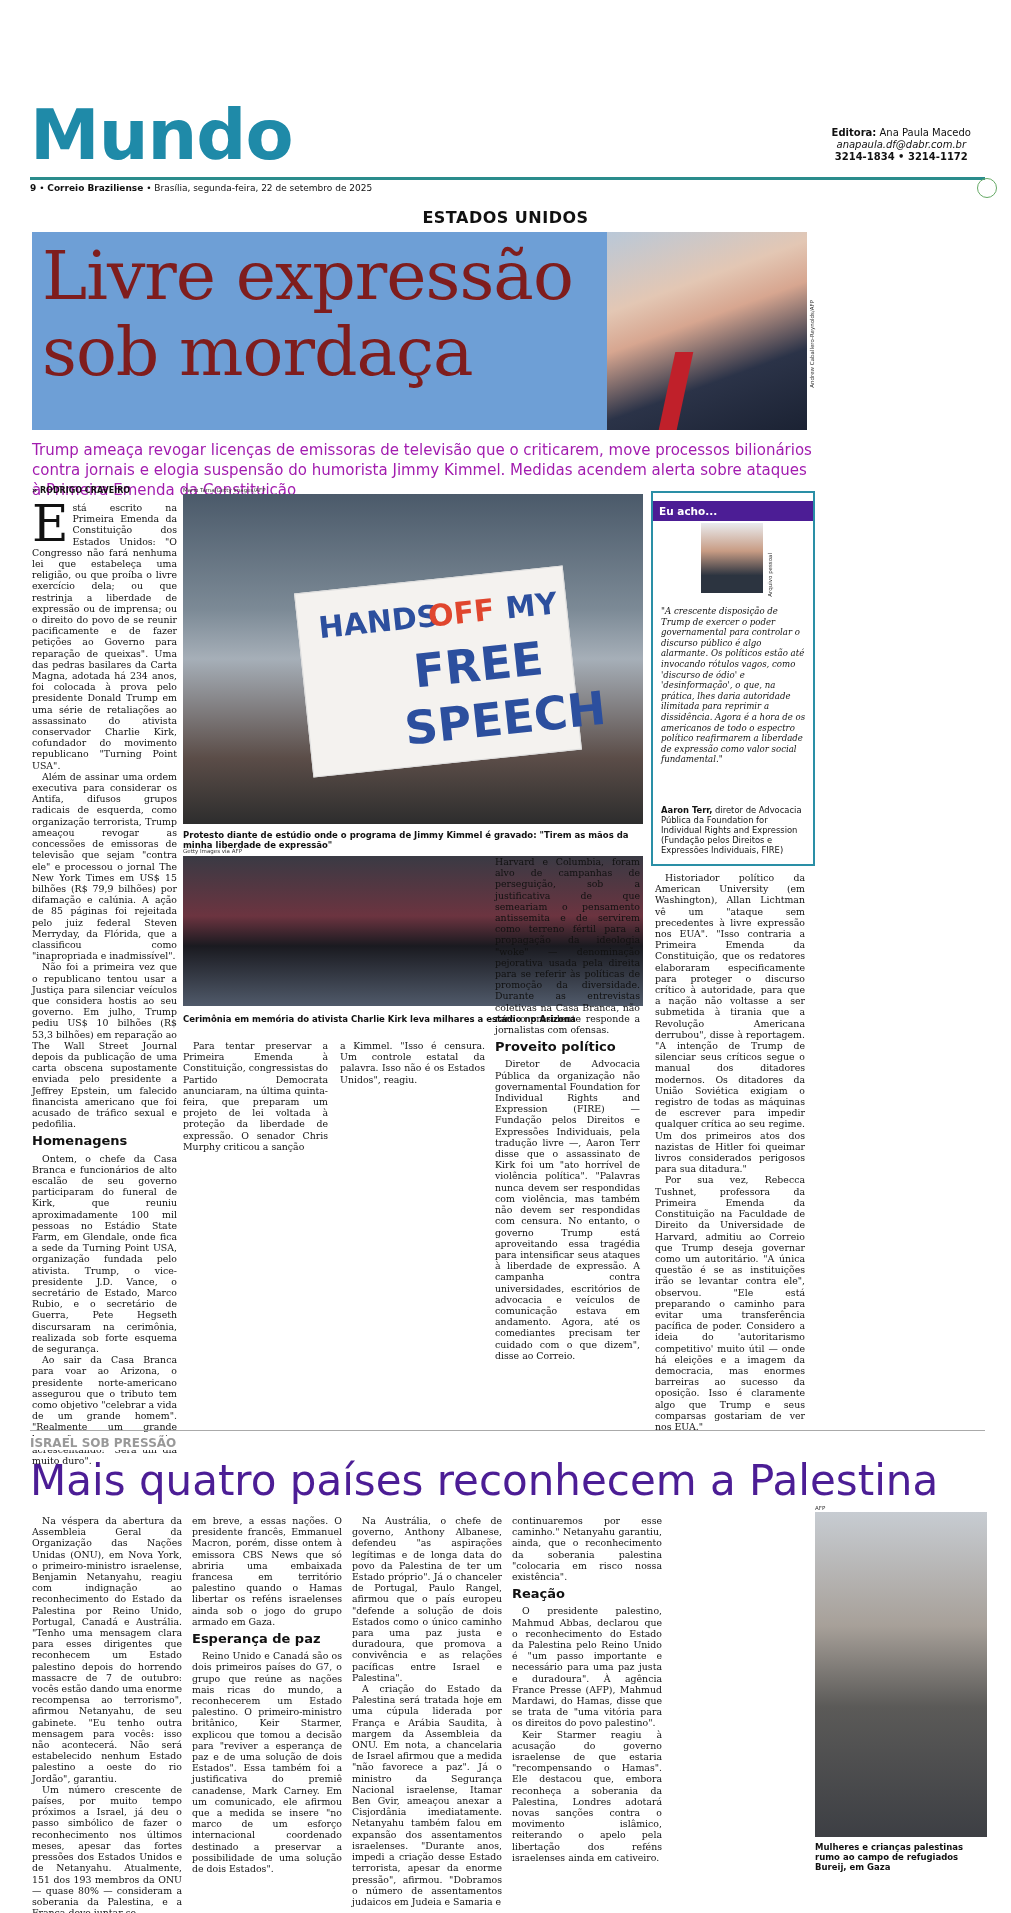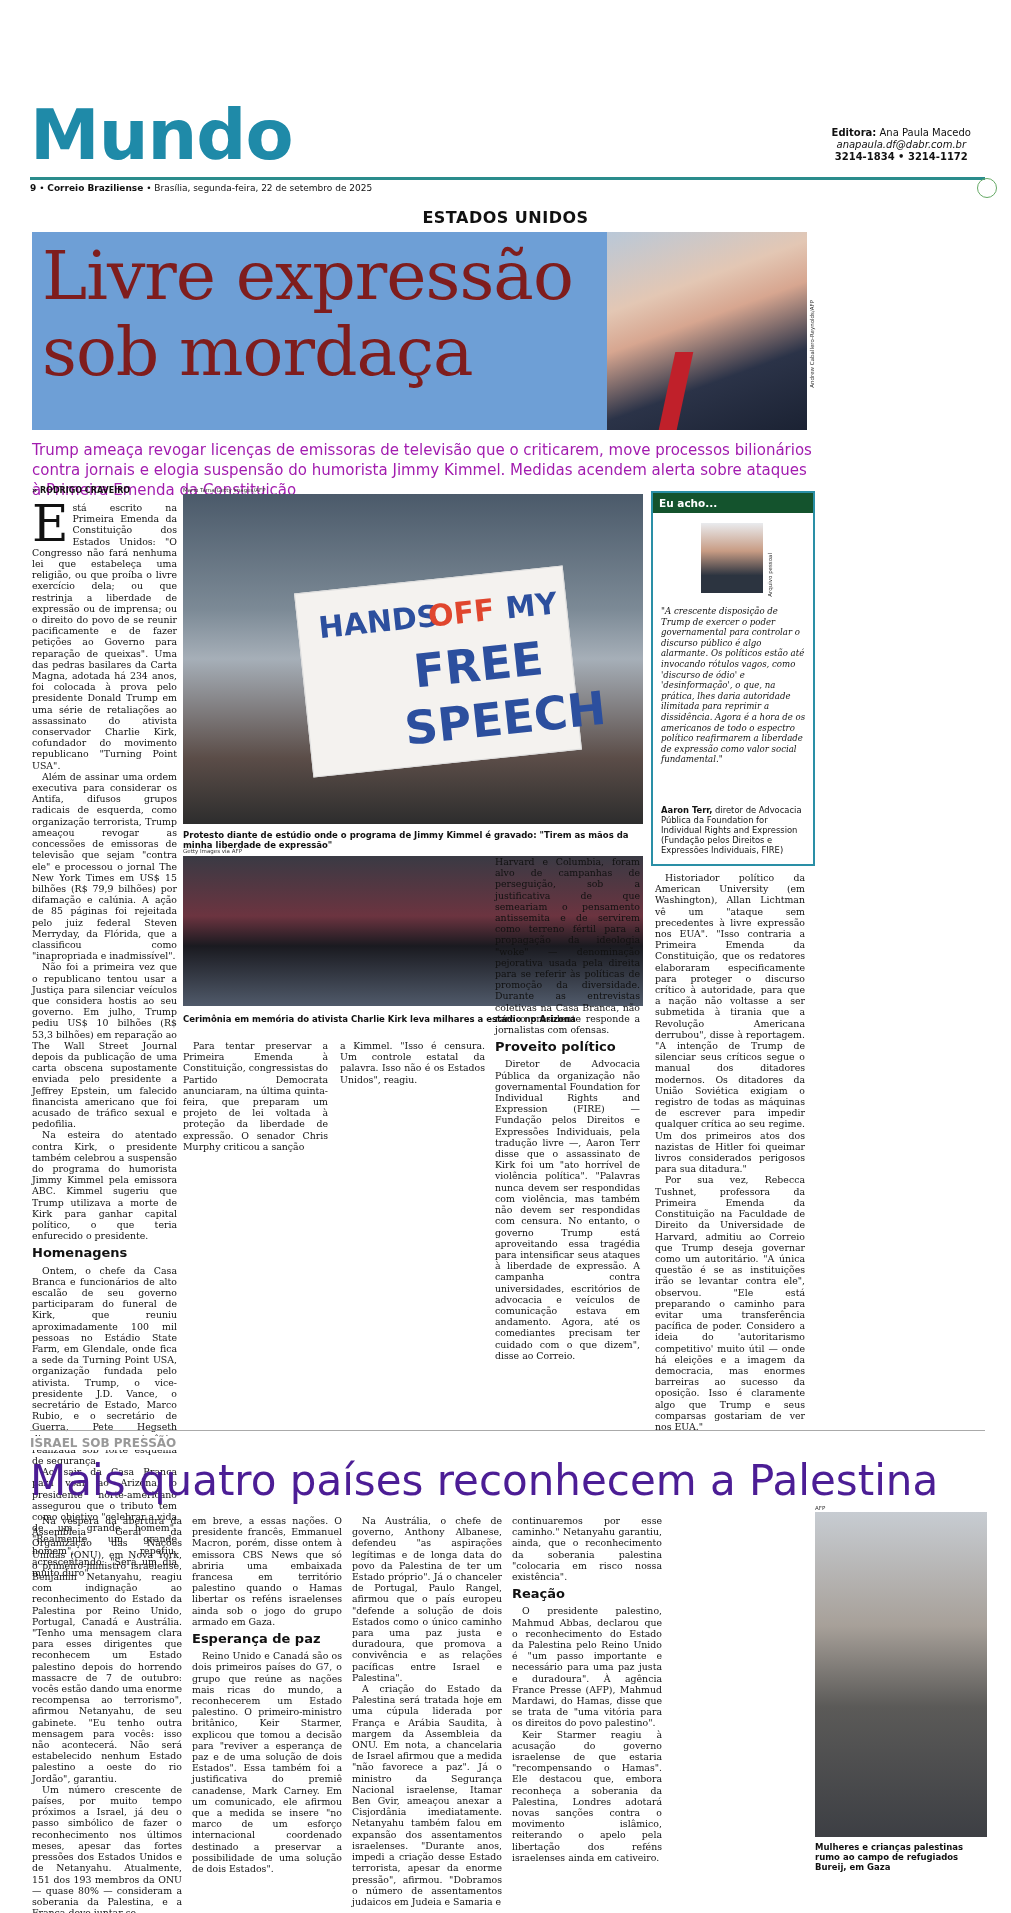--- a/index.html
+++ b/index.html
@@ -26,21 +26,21 @@
 .col p{text-indent:10px}
 .col h3{font-family:"DejaVu Sans",sans-serif;font-size:13px;font-weight:bold;margin:6px 0 6px;text-indent:0}
 .dropcap{float:left;font-size:50px;line-height:40px;margin:2px 4px 0 0;font-family:"DejaVu Serif",serif}
 .photo1{left:183px;top:494px;width:460px;height:330px;background:linear-gradient(180deg,#4b5a6a 0%,#7c8a96 35%,#a6afb8 50%,#5b4d48 80%,#2d2d2d 100%);overflow:hidden}
 .sign{position:absolute;left:120px;top:85px;width:270px;height:185px;background:#f4f2ef;transform:rotate(-6deg);border:1px solid #ddd}
 .sign span{position:absolute;font-family:"DejaVu Sans",sans-serif;font-weight:bold}
 .credit{font-family:"DejaVu Sans",sans-serif;font-size:5.5px;color:#333}
 .caption{font-family:"DejaVu Sans",sans-serif;font-weight:bold;font-size:8.5px}
 .photo2{left:183px;top:856px;width:460px;height:150px;background:linear-gradient(180deg,#3a3a44 0%,#6c3440 40%,#1a1a20 60%,#505a6a 100%)}
 .sidebar{left:651px;top:491px;width:164px;height:375px;border:2px solid #2a8fa6;background:#fff}
-.sidebar-head{left:0;top:0;width:100%;height:20px;background:#14532d;color:#fff;font-family:"DejaVu Sans",sans-serif;font-weight:bold;font-size:10.5px;padding:4px 6px}
+.sidebar-head{left:0;top:8px;width:100%;height:20px;background:#4c1d95;color:#fff;font-family:"DejaVu Sans",sans-serif;font-weight:bold;font-size:10.5px;padding:4px 6px}
 .sidebar-photo{left:48px;top:30px;width:62px;height:70px;background:linear-gradient(180deg,#e9ebee 0%,#c89c84 40%,#2c3440 75%)}
 .quote{left:8px;top:113px;width:148px;font-style:italic;font-size:8.6px;line-height:10.6px}
 .attrib{left:8px;top:312px;width:148px;font-family:"DejaVu Sans",sans-serif;font-size:8.4px;line-height:10px}
 .attrib b{font-weight:bold}
 .divider{left:30px;top:1430px;width:955px;height:1px;background:#aaa}
 .kicker2{left:30px;top:1436px;font-family:"DejaVu Sans",sans-serif;font-weight:bold;font-size:12px;color:#999;background:#fff;padding-right:6px}
 .headline2{left:30px;top:1456px;font-family:"DejaVu Sans",sans-serif;font-size:42px;color:#4c1d95}
 .photo3{left:815px;top:1512px;width:172px;height:325px;background:linear-gradient(180deg,#c7ccd2 0%,#a7a099 35%,#5b5a58 60%,#3d3f44 100%)}
 </style>
 </head>
@@ -69,21 +69,20 @@
     </div>
 </div>
 <div class="abs hero-credit credit">Andrew Caballero-Reynolds/AFP</div>
 <div class="abs deck">Trump ameaça revogar licenças de emissoras de televisão que o criticarem, move processos bilionários contra jornais e elogia suspensão do humorista Jimmy Kimmel. Medidas acendem alerta sobre ataques à Primeira Emenda da Constituição</div>
 <div class="abs byline">» RODRIGO CRAVEIRO</div>
 
 <div class="abs col" style="left:32px;top:502px;width:145px;">
   <p style="text-indent:0"><span class="dropcap">E</span><span>stá escrito na Primeira Emenda da Constituição dos Estados Unidos: "O Congresso não fará nenhuma lei que estabeleça uma religião, ou que proíba o livre exercício dela; ou que restrinja a liberdade de expressão ou de imprensa; ou o direito do povo de se reunir pacificamente e de fazer petições ao Governo para reparação de queixas". Uma das pedras basilares da Carta Magna, adotada há 234 anos, foi colocada à prova pelo presidente Donald Trump em uma série de retaliações ao assassinato do ativista conservador Charlie Kirk, cofundador do movimento republicano "Turning Point USA".</span></p>
   <p>Além de assinar uma ordem executiva para considerar os Antifa, difusos grupos radicais de esquerda, como organização terrorista, Trump ameaçou revogar as concessões de emissoras de televisão que sejam "contra ele" e processou o jornal The New York Times em US$ 15 bilhões (R$ 79,9 bilhões) por difamação e calúnia. A ação de 85 páginas foi rejeitada pelo juiz federal Steven Merryday, da Flórida, que a classificou como "inapropriada e inadmissível".</p>
   <p>Não foi a primeira vez que o republicano tentou usar a Justiça para silenciar veículos que considera hostis ao seu governo. Em julho, Trump pediu US$ 10 bilhões (R$ 53,3 bilhões) em reparação ao The Wall Street Journal depois da publicação de uma carta obscena supostamente enviada pelo presidente a Jeffrey Epstein, um falecido financista americano que foi acusado de tráfico sexual e pedofilia.</p>
-  <p>Na esteira do atentado contra Kirk, o presidente também celebrou a suspensão do programa do humorista Jimmy Kimmel pela emissora ABC. Kimmel sugeriu que Trump utilizava a morte de Kirk para ganhar capital político, o que teria enfurecido o presidente.</p>
   <h3>Homenagens</h3>
   <p>Ontem, o chefe da Casa Branca e funcionários de alto escalão de seu governo participaram do funeral de Kirk, que reuniu aproximadamente 100 mil pessoas no Estádio State Farm, em Glendale, onde fica a sede da Turning Point USA, organização fundada pelo ativista. Trump, o vice-presidente J.D. Vance, o secretário de Estado, Marco Rubio, e o secretário de Guerra, Pete Hegseth discursaram na cerimônia, realizada sob forte esquema de segurança.</p>
   <p>Ao sair da Casa Branca para voar ao Arizona, o presidente norte-americano assegurou que o tributo tem como objetivo "celebrar a vida de um grande homem". "Realmente um grande homem", repetiu, acrescentando: "Será um dia muito duro".</p>
 </div>
 
 <div class="abs credit" style="left:183px;top:487px;">Mario Tama/Getty Images/AFP</div>
 <div class="abs photo1">
   <div class="sign">
     <span style="left:20px;top:18px;font-size:30px;color:#2c4f9e">HANDS</span>
     <span style="left:130px;top:18px;font-size:30px;color:#e0462e">OFF</span>

